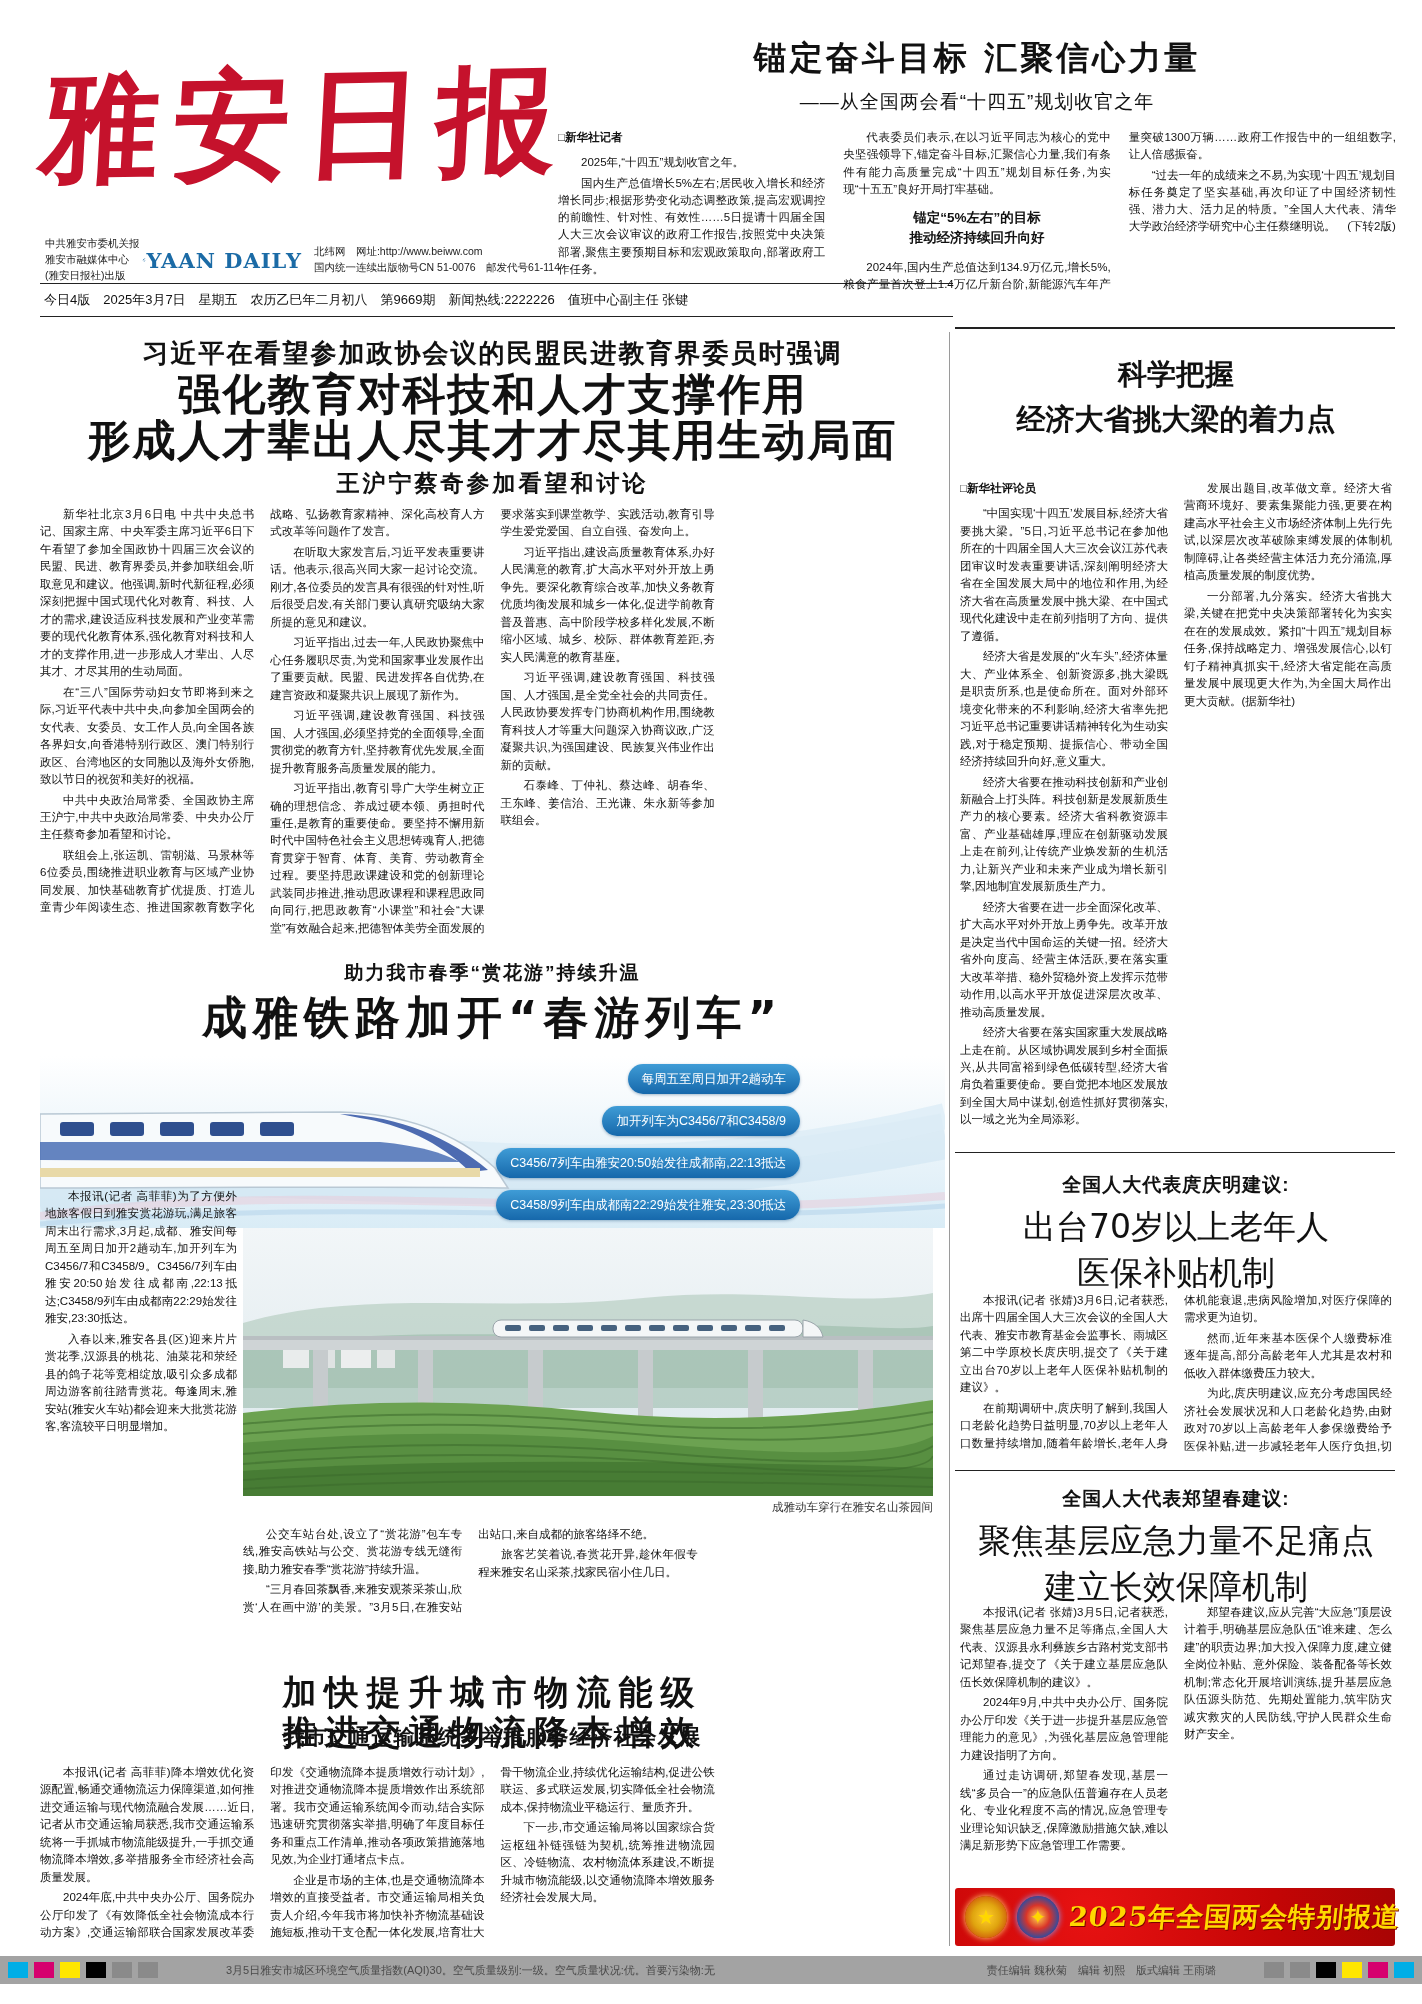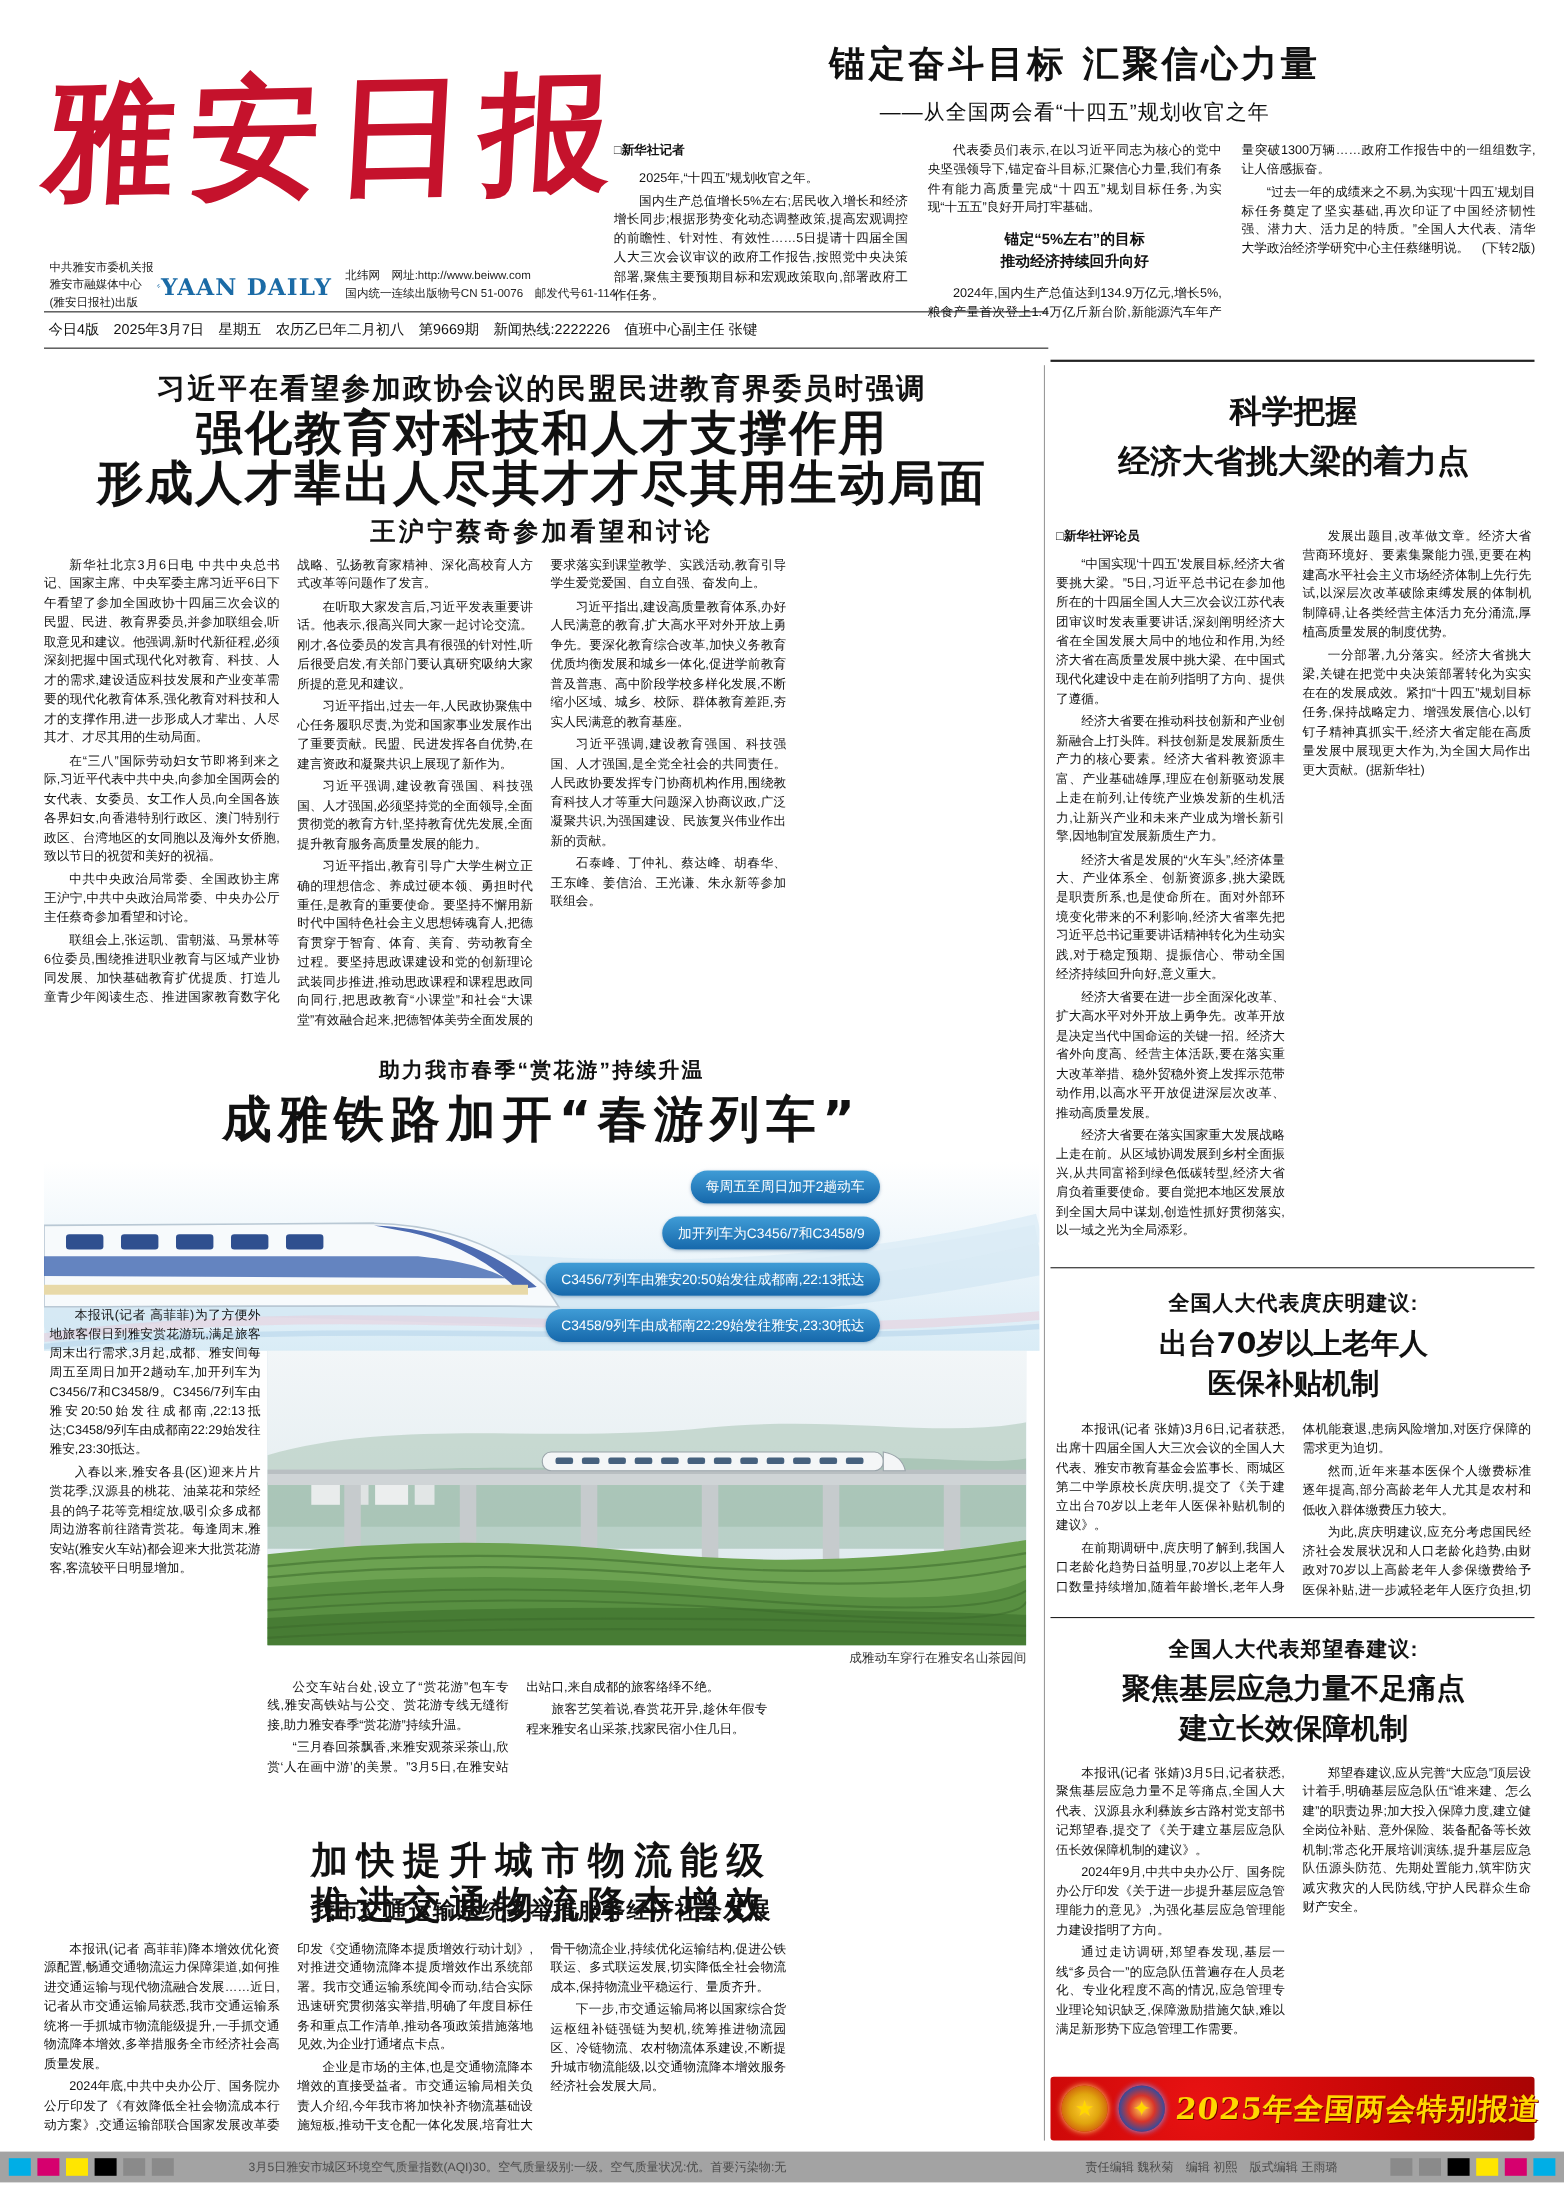--- a/index.html
+++ b/index.html
@@ -34,21 +34,21 @@
            letter-spacing:2px;line-height:1.06;font-family:"DejaVu Sans",sans-serif;}
   .main-sub{position:absolute;left:40px;top:468px;width:905px;text-align:center;font-size:23px;font-weight:700;letter-spacing:3px;}
   .main-body{position:absolute;left:40px;top:506px;width:905px;height:440px;column-count:4;column-gap:16px;column-fill:auto;
              font-size:11.5px;line-height:1.52;text-align:justify;overflow:hidden;}
   .art-body{font-size:11.5px;line-height:1.52;text-align:justify;overflow:hidden;column-fill:auto;}
   
   .r-art1-head{position:absolute;left:960px;top:352px;width:432px;text-align:center;font-size:29px;font-weight:900;line-height:1.55;font-family:"DejaVu Sans",sans-serif;}
   .r-art1-body{position:absolute;left:960px;top:480px;width:432px;height:662px;column-count:2;column-gap:16px;}
   .rep-head{position:absolute;width:432px;left:960px;text-align:center;}
   .rep-head .who{font-size:19px;font-weight:600;letter-spacing:1px;}
-  .rep-head .what{font-size:26px;font-weight:700;line-height:1.4;margin-top:6px;font-family:"DejaVu Sans",sans-serif;}
+  .rep-head .what{font-size:33px;font-weight:400;line-height:1.4;margin-top:6px;font-family:"DejaVu Sans",sans-serif;}
   .rep-body{position:absolute;left:960px;width:432px;column-count:2;column-gap:16px;}
   
   .tf-kicker{position:absolute;left:40px;top:960px;width:905px;text-align:center;font-size:19px;letter-spacing:2px;font-weight:600;}
   .tf-h1{position:absolute;left:40px;top:988px;width:905px;text-align:center;font-size:45px;font-weight:900;letter-spacing:6px;font-family:"DejaVu Sans",sans-serif;}
   .tf-band{position:absolute;left:40px;top:1056px;width:905px;height:172px;overflow:hidden;
            background:linear-gradient(180deg,#ffffff 0%,#eaf4fa 55%,#d9ecf6 100%);}
   .pill{position:absolute;right:145px;height:30px;line-height:30px;color:#fff;font-size:12.5px;text-align:center;
         border-radius:16px;background:linear-gradient(180deg,#3f9cd6,#1668ab);box-shadow:0 1px 3px rgba(0,60,110,.35);white-space:nowrap;padding:0 14px;}
   .tf-left{position:absolute;left:45px;top:1188px;width:192px;height:440px;}
   .tf-photo{position:absolute;left:243px;top:1228px;width:690px;height:268px;overflow:hidden;background:#dfe9ee;}
@@ -146,22 +146,22 @@
     <p>石泰峰、丁仲礼、蔡达峰、胡春华、王东峰、姜信治、王光谦、朱永新等参加联组会。</p>
   </div>
 
   <div class="r-art1-head">
     <div>科学把握</div>
     <div>经济大省挑大梁的着力点</div>
   </div>
   <div class="r-art1-body art-body">
     <p class="byline">□新华社评论员</p>
     <p>“中国实现‘十四五’发展目标,经济大省要挑大梁。”5日,习近平总书记在参加他所在的十四届全国人大三次会议江苏代表团审议时发表重要讲话,深刻阐明经济大省在全国发展大局中的地位和作用,为经济大省在高质量发展中挑大梁、在中国式现代化建设中走在前列指明了方向、提供了遵循。</p>
+    <p>经济大省是发展的“火车头”,经济体量大、产业体系全、创新资源多,挑大梁既是职责所系,也是使命所在。面对外部环境变化带来的不利影响,经济大省率先把习近平总书记重要讲话精神转化为生动实践,对于稳定预期、提振信心、带动全国经济持续回升向好,意义重大。</p>
     <p>经济大省要在推动科技创新和产业创新融合上打头阵。科技创新是发展新质生产力的核心要素。经济大省科教资源丰富、产业基础雄厚,理应在创新驱动发展上走在前列,让传统产业焕发新的生机活力,让新兴产业和未来产业成为增长新引擎,因地制宜发展新质生产力。</p>
-    <p>经济大省是发展的“火车头”,经济体量大、产业体系全、创新资源多,挑大梁既是职责所系,也是使命所在。面对外部环境变化带来的不利影响,经济大省率先把习近平总书记重要讲话精神转化为生动实践,对于稳定预期、提振信心、带动全国经济持续回升向好,意义重大。</p>
     <p>经济大省要在进一步全面深化改革、扩大高水平对外开放上勇争先。改革开放是决定当代中国命运的关键一招。经济大省外向度高、经营主体活跃,要在落实重大改革举措、稳外贸稳外资上发挥示范带动作用,以高水平开放促进深层次改革、推动高质量发展。</p>
     <p>经济大省要在落实国家重大发展战略上走在前。从区域协调发展到乡村全面振兴,从共同富裕到绿色低碳转型,经济大省肩负着重要使命。要自觉把本地区发展放到全国大局中谋划,创造性抓好贯彻落实,以一域之光为全局添彩。</p>
     <p>发展出题目,改革做文章。经济大省营商环境好、要素集聚能力强,更要在构建高水平社会主义市场经济体制上先行先试,以深层次改革破除束缚发展的体制机制障碍,让各类经营主体活力充分涌流,厚植高质量发展的制度优势。</p>
     <p>一分部署,九分落实。经济大省挑大梁,关键在把党中央决策部署转化为实实在在的发展成效。紧扣“十四五”规划目标任务,保持战略定力、增强发展信心,以钉钉子精神真抓实干,经济大省定能在高质量发展中展现更大作为,为全国大局作出更大贡献。(据新华社)</p>
   </div>
 
   <div class="tf-kicker">助力我市春季“赏花游”持续升温</div>
   <div class="tf-h1">成雅铁路加开“春游列车”</div>
 
   <div class="tf-band">

